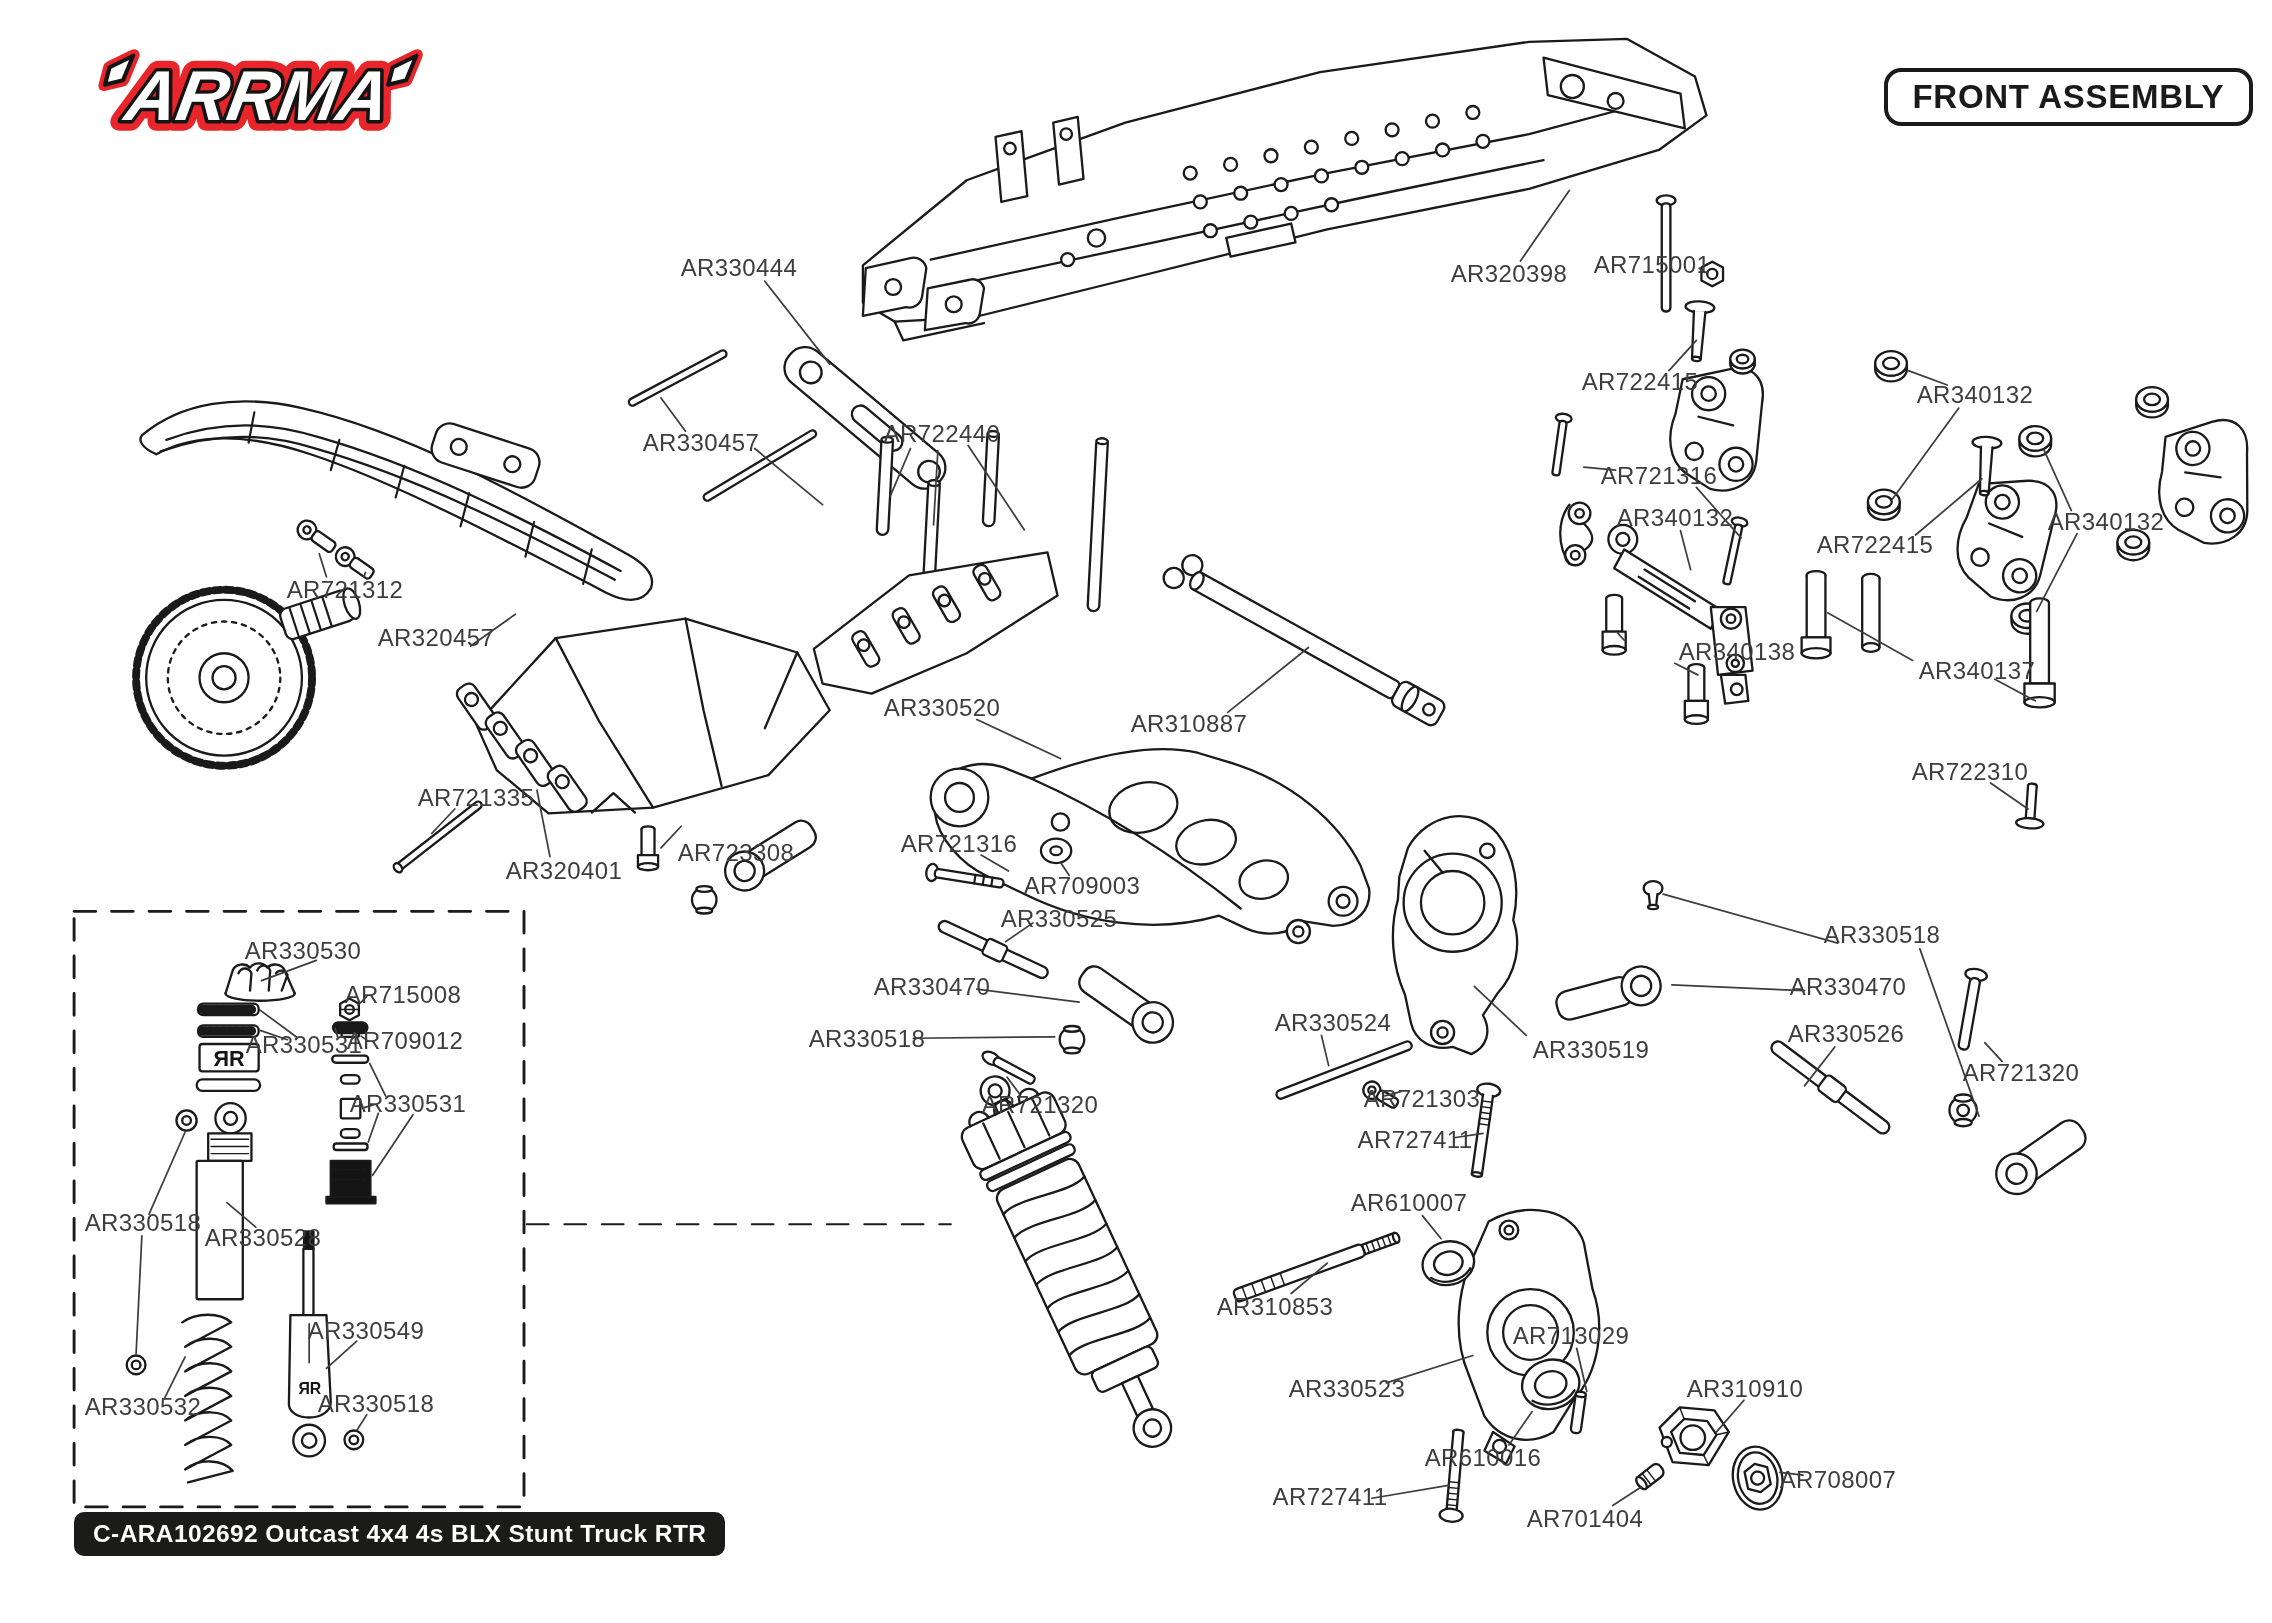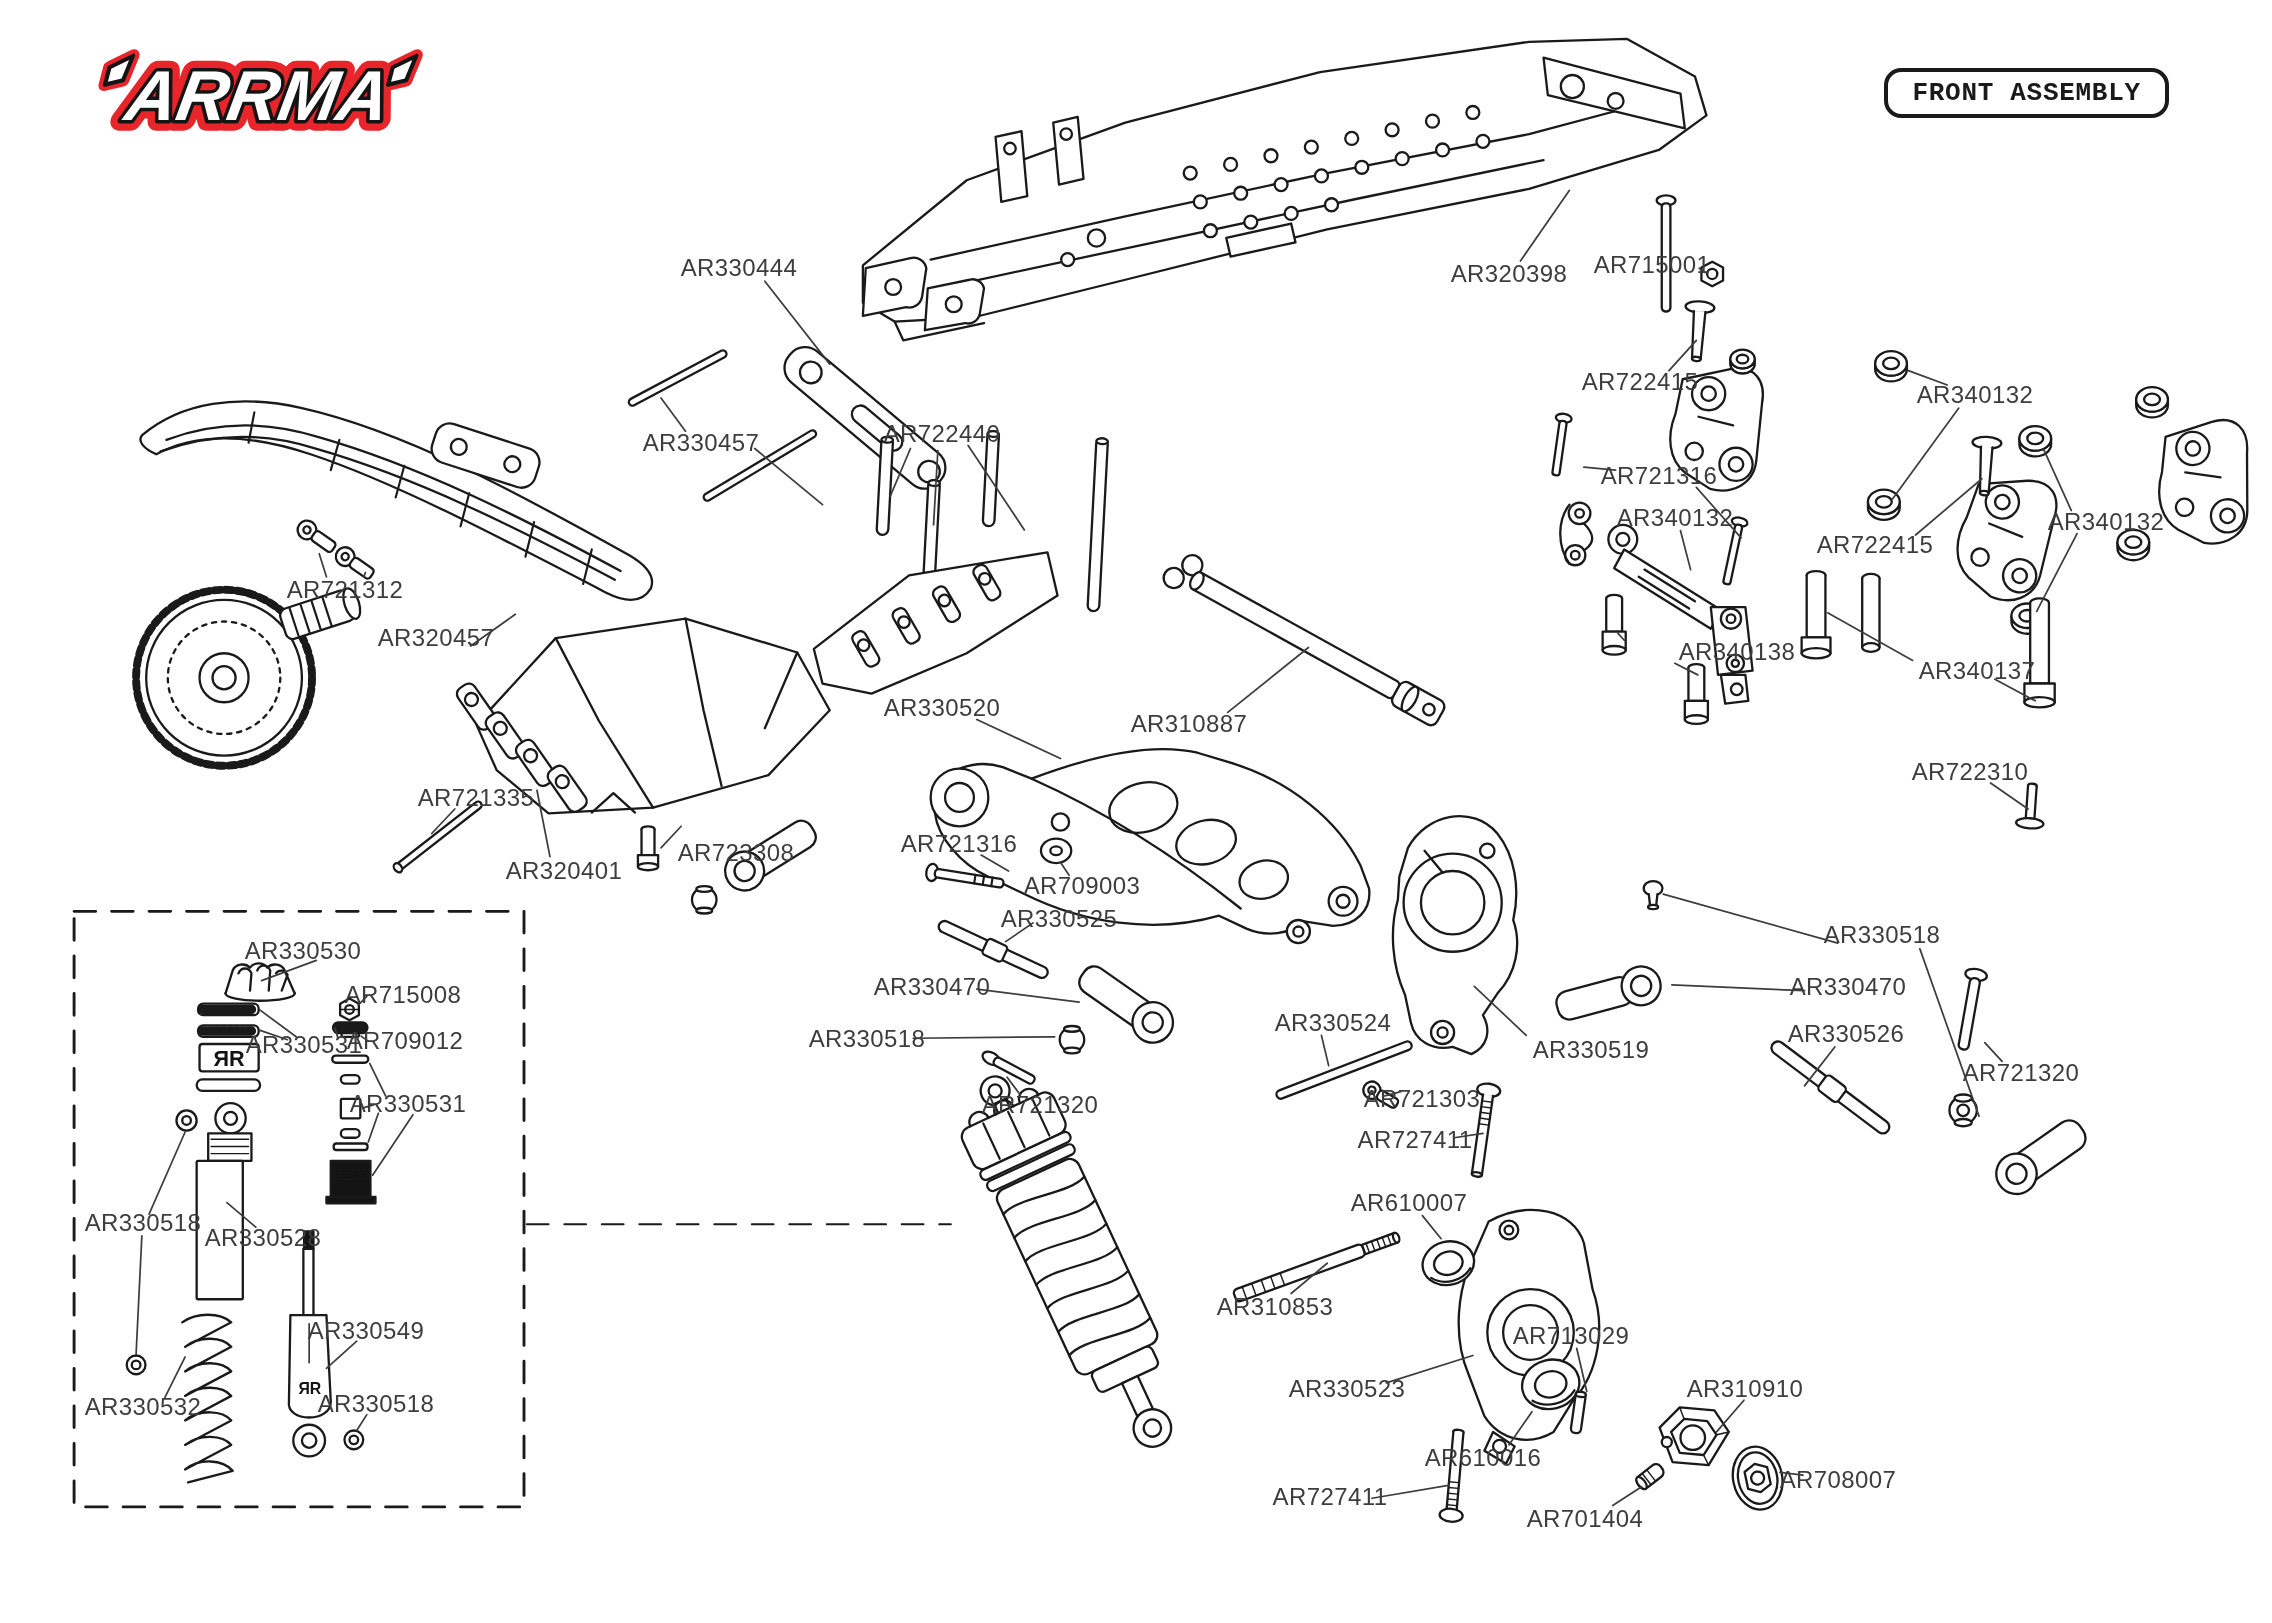--- a/index.html
+++ b/index.html
@@ -20,22 +20,22 @@
   #art .thin{stroke-width:2;}
   #art .dash{stroke-dasharray:30 22;stroke-width:4;fill:none;}
   #leader-layer line{stroke:var(--label);stroke-width:2.4;}
   
   #label-layer{position:absolute;inset:0;}
   .part-label{position:absolute;transform:translate(-50%,-50%);
     font-size:24px;color:var(--label);white-space:nowrap;letter-spacing:0.4px;}
   
   .logo-wrap{position:absolute;left:72px;top:40px;}
   .title-box{position:absolute;left:1884px;top:68px;border:4.3px solid var(--ink);
-    border-radius:17.3px;padding:5.8px 24.5px;font-size:26px;font-weight:bold;color:var(--ink);
-    letter-spacing:0.7px;background:#fff;font-family:Liberation Mono, monospace;}
+    border-radius:17.3px;padding:5.8px 24.5px;font-size:33px;font-weight:bold;color:var(--ink);
+    letter-spacing:0.7px;background:#fff;}
   .footer-box{position:absolute;left:74px;top:1512px;background:var(--footer-bg);
     color:#fff;border-radius:10px;padding:8px 19px;font-size:24.5px;font-weight:bold;
     letter-spacing:0.4px;}
   .logo-text{font-family:"Liberation Sans",sans-serif;font-weight:bold;font-style:italic;}
 </style>
 </head>
 <body>
 
 <div id="stage">
 
@@ -810,15 +810,18 @@
         <path d="M452,38 l30,-16 l-8,34 l-24,6 Z" fill="#fff" stroke="#141414" stroke-width="6" stroke-linejoin="round"></path>
         <text x="272" y="112" text-anchor="middle" class="logo-text" font-size="98" fill="#ffffff" stroke="#141414" stroke-width="10" stroke-linejoin="round" paint-order="stroke">ARRMA</text>
       </g>
     </svg>
   </div>
 
   <div class="title-box">
     <span>FRONT ASSEMBLY</span>
   </div>
 
+  <div class="footer-box">
+    <span>C-ARA102692 Outcast 4x4 4s BLX Stunt Truck RTR</span>
+  </div>
 
 </div>
 
 
 </body></html>

